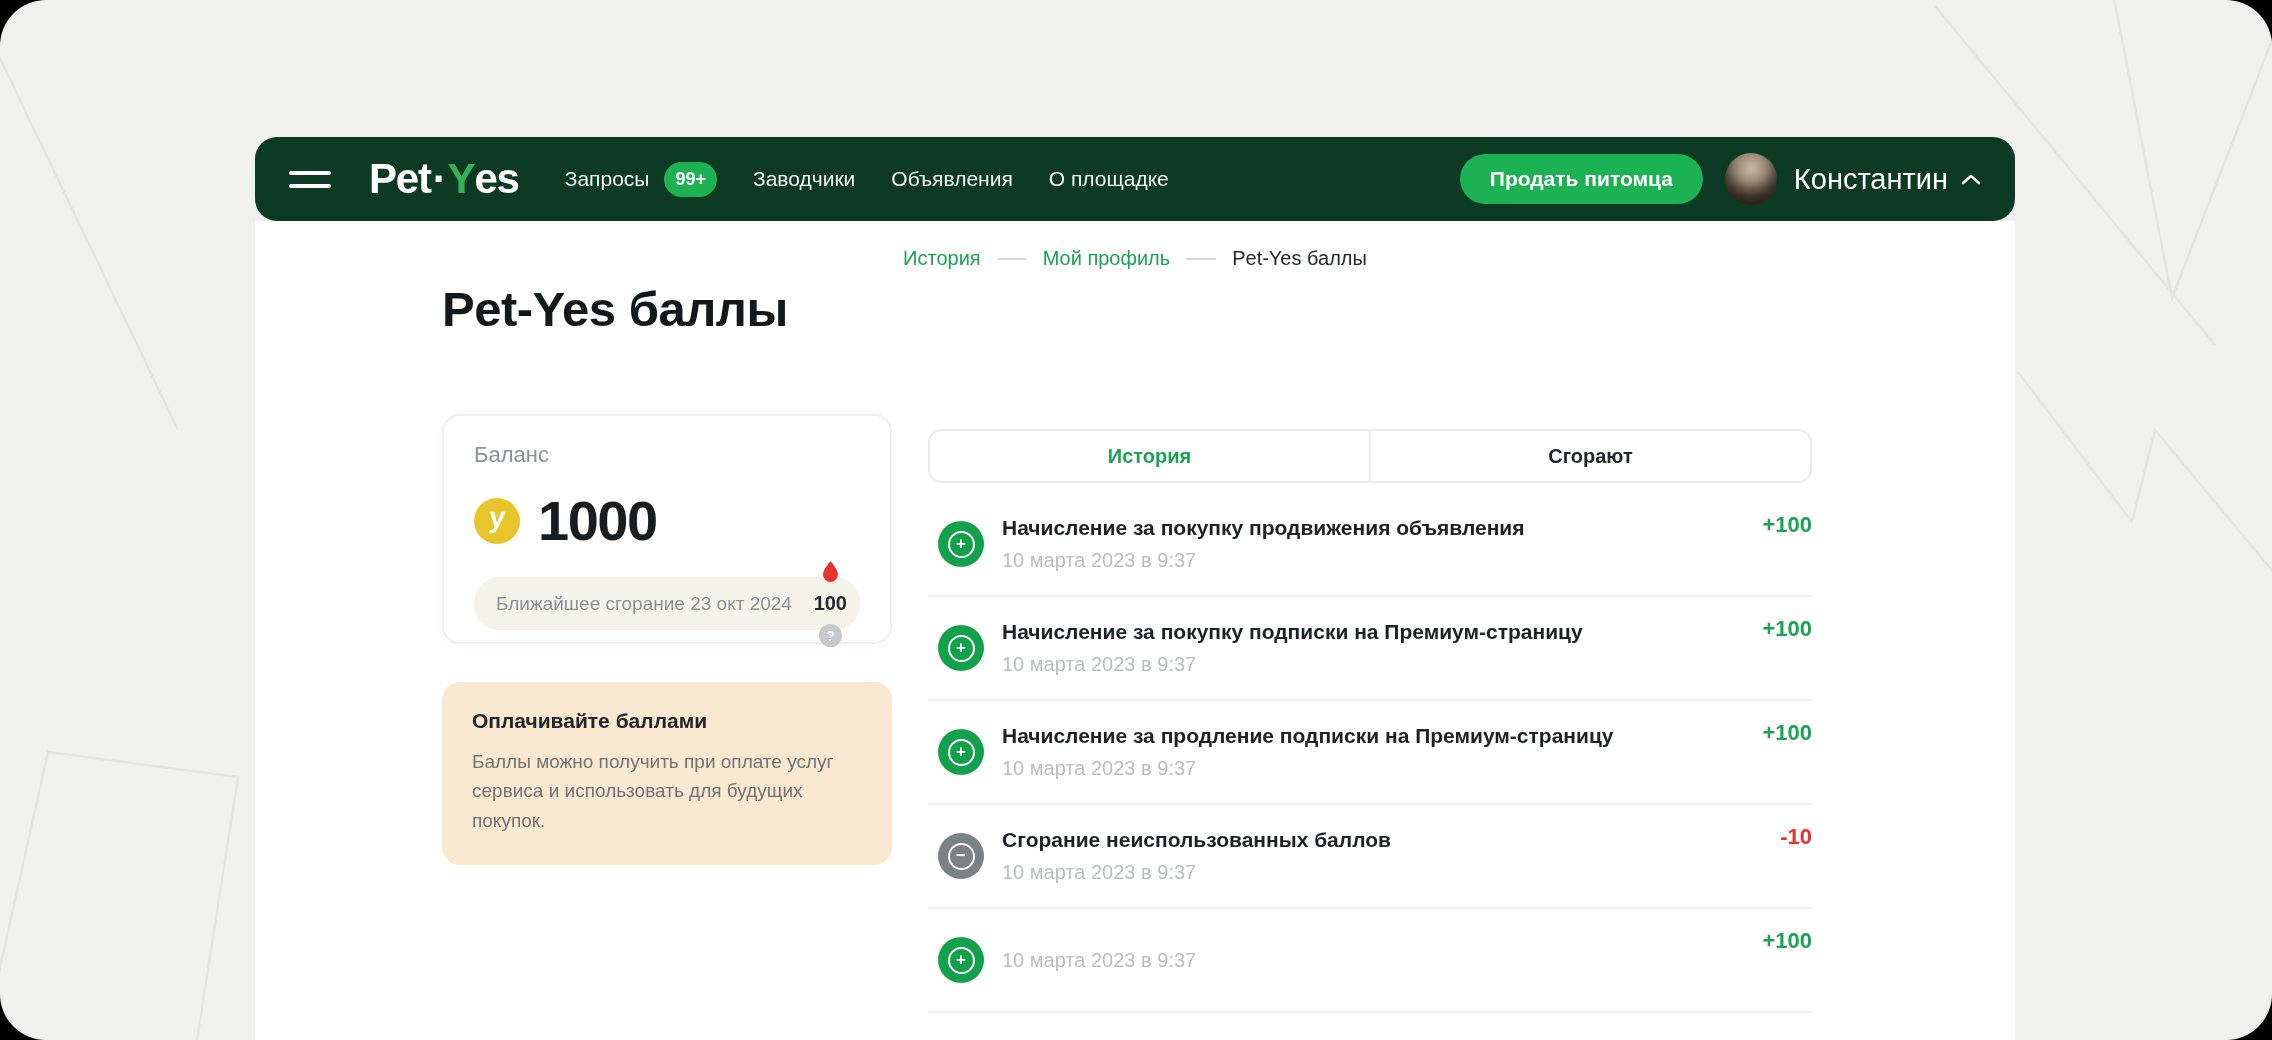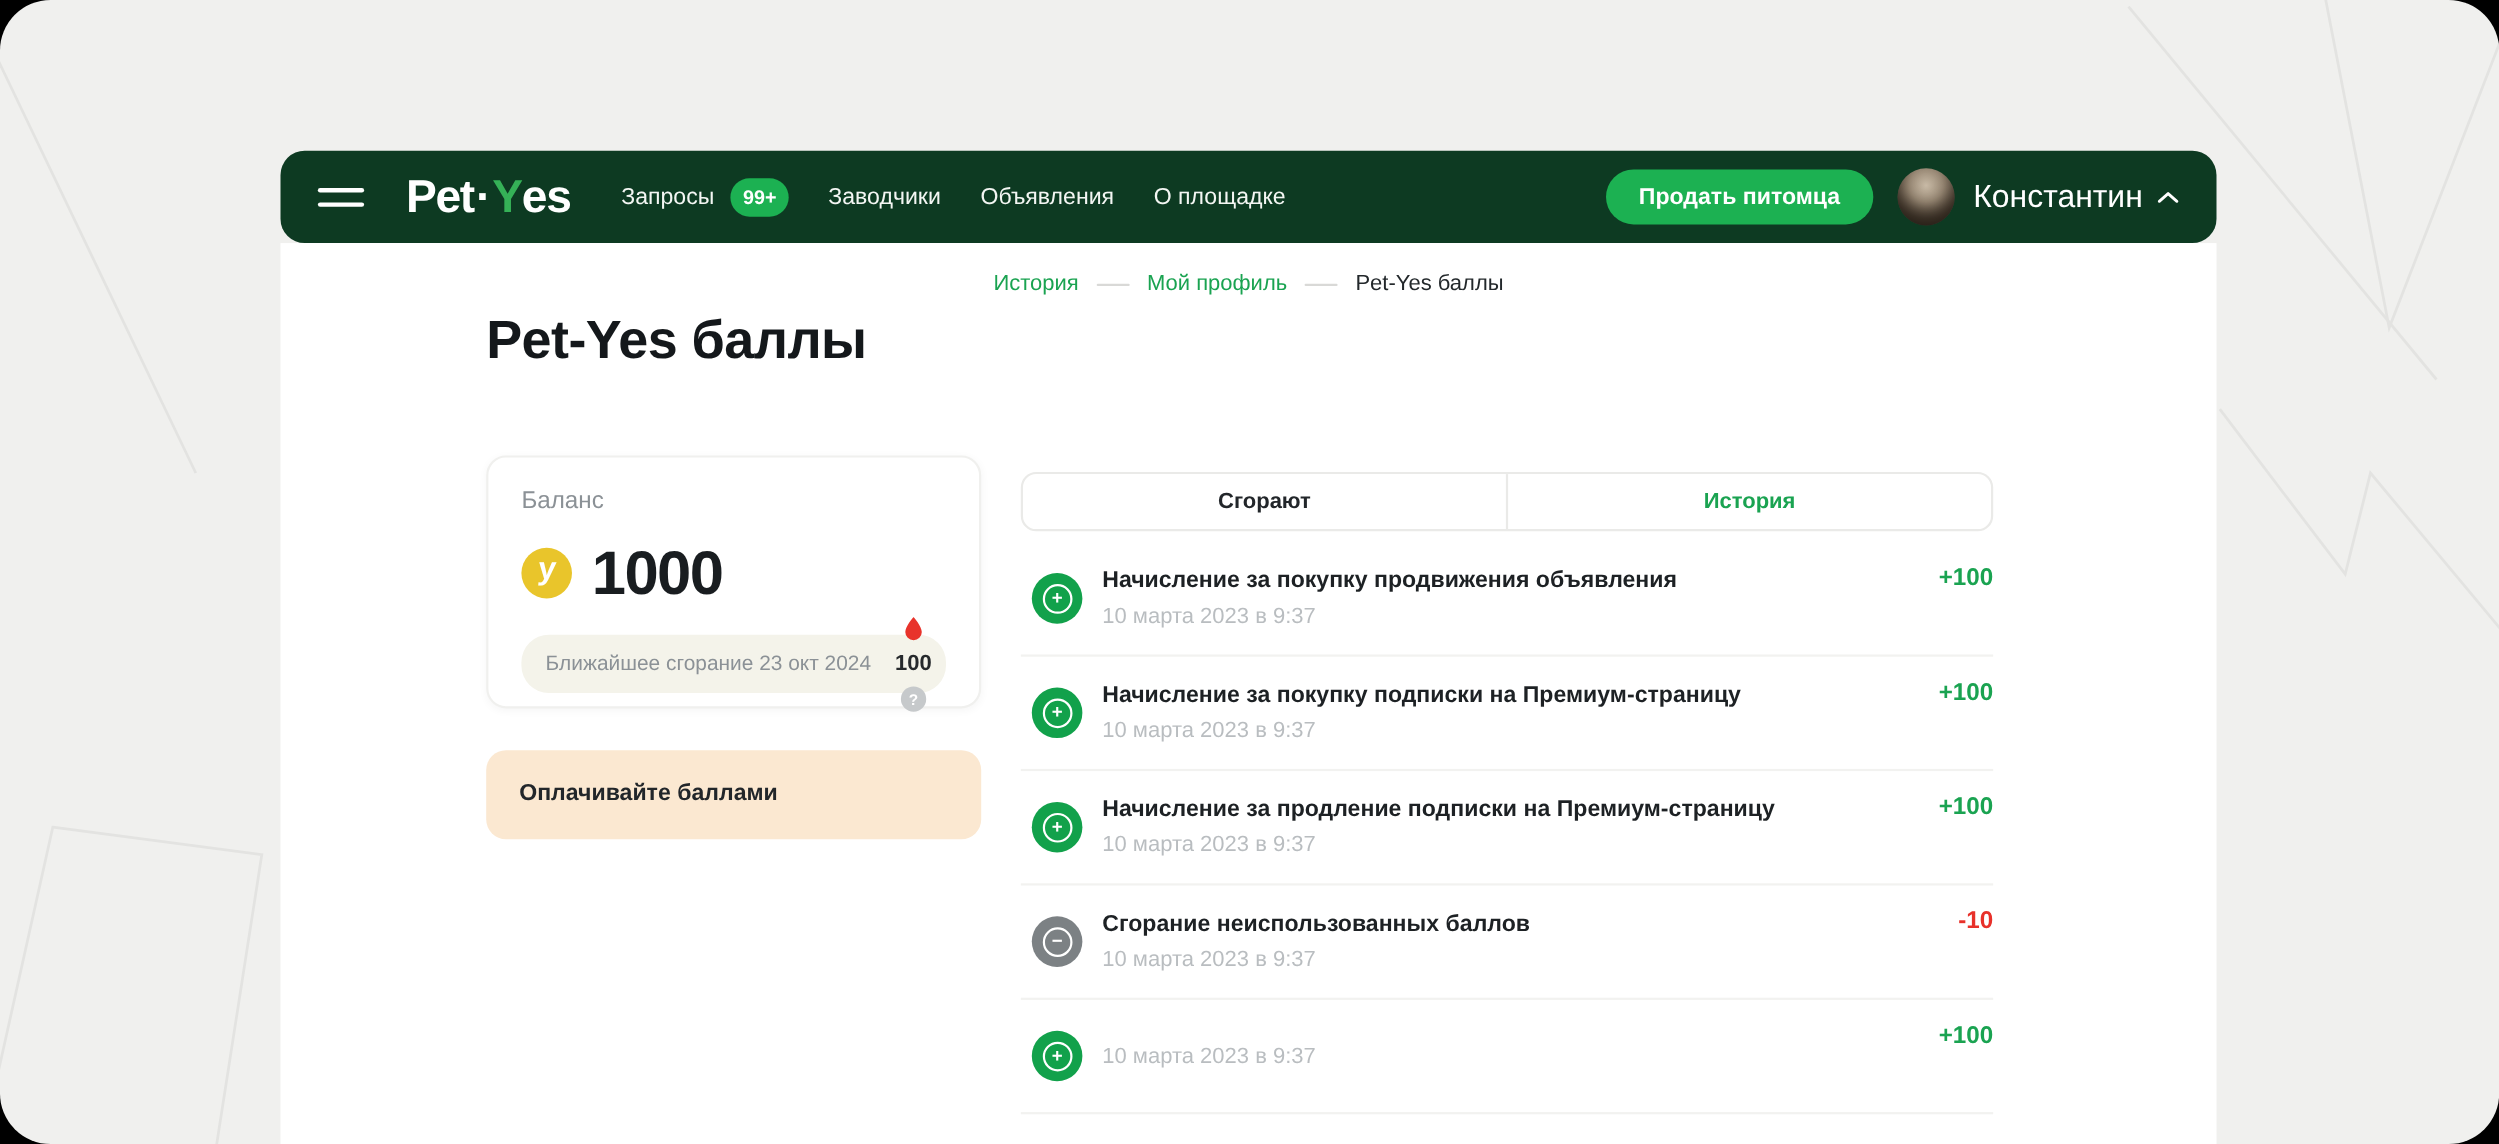--- a/index.html
+++ b/index.html
@@ -186,32 +186,33 @@
               <path d="M9.5 1 C9.5 1 2 9.5 2 14.5 a7.5 7.5 0 0 0 15 0 C17 9.5 9.5 1 9.5 1 Z" fill="#e8332b"></path>
             </svg>
           <span class="expiry-amount">100</span>
           <span class="info-dot">?</span>
         </span>
       </div>
     </section>
 
     <section class="promo-card">
       <h3 class="promo-title">Оплачивайте баллами</h3>
+      <p class="promo-body">Баллы можно получить при оплате услуг сервиса и использовать для будущих покупок.</p>
     </section>
 
     <section class="panel">
       <div class="tabs">
 
+          <div class="tab active">
+            <span>История</span>
+          </div>
+
           <div class="tab">
             <span>Сгорают</span>
           </div>
-
-          <div class="tab active">
-            <span>История</span>
-          </div>
         </div>
 
       <div class="history">
 
           <div class="op-row">
             <div class="op-icon plus">
               <span class="op-ring">+</span>
             </div>
             <div class="op-text">
               <span class="op-title">Начисление за покупку продвижения объявления</span>

